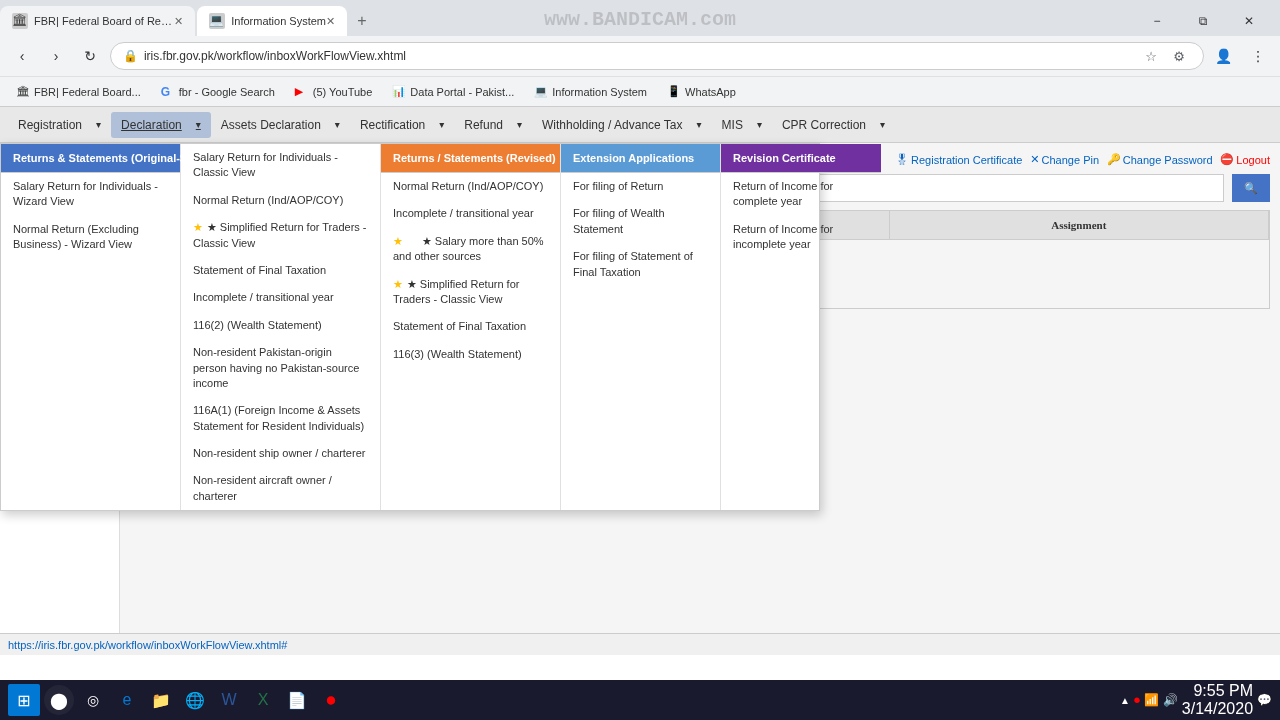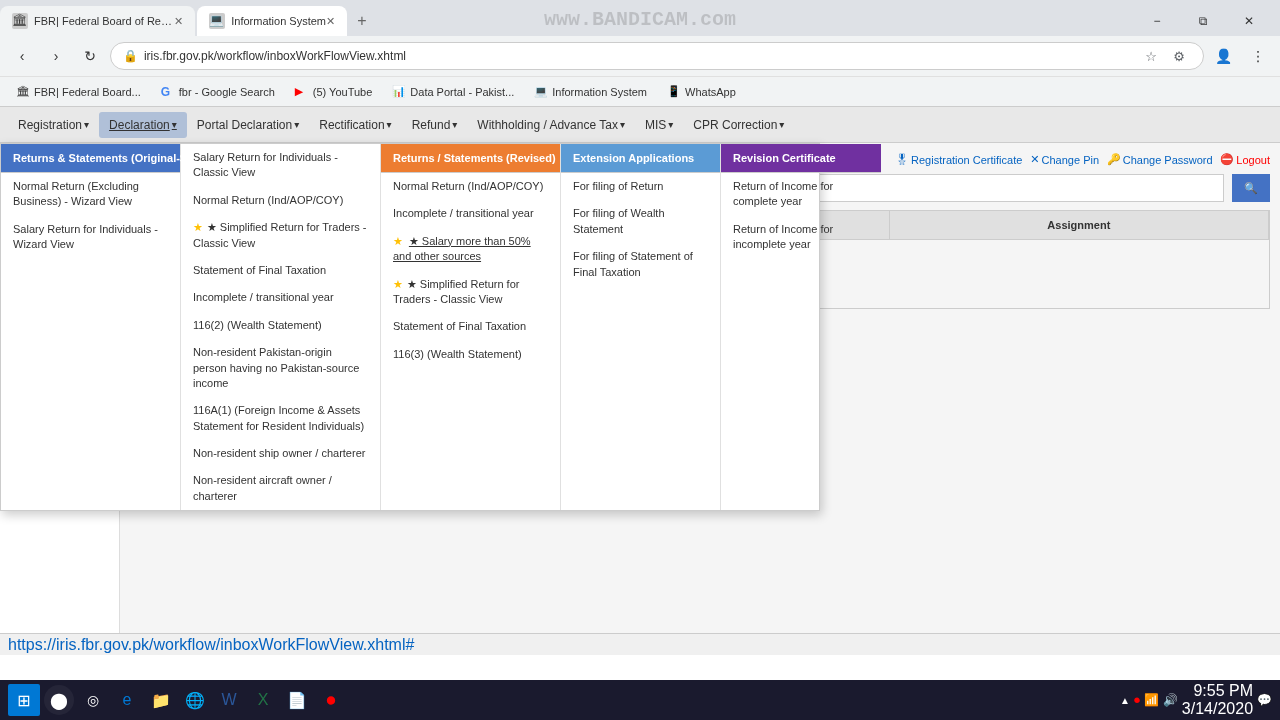--- a/index.html
+++ b/index.html
@@ -30,21 +30,21 @@
     .bookmark-favicon { width: 14px; height: 14px; margin-right: 4px; display: inline-block; }
 
     
     .watermark { position: fixed; top: 8px; left: 50%; transform: translateX(-50%); z-index: 9999; font-size: 20px; font-weight: bold; color: rgba(0,0,0,0.15); pointer-events: none; font-family: Liberation Mono, monospace; }
 
     
     .app-area { background: #f0f0f0; }
 
     
     .menu-bar { background: #e8e8e8; display: flex; align-items: center; padding: 0 8px; height: 36px; border-bottom: 1px solid #ccc; position: relative; z-index: 100; }
-    .menu-item { padding: 6px 10px; cursor: pointer; font-size: 12px; color: #333; border-radius: 3px; display: flex; align-items: center; gap: 2px; }
+    .menu-item { padding: 6px 10px; cursor: pointer; font-size: 12px; color: #333; border-radius: 3px; display: flex; align-items: center; gap: 14px; }
     .menu-item:hover, .menu-item.active { background: #d0d0d0; text-decoration: underline; }
     .menu-arrow { font-size: 10px; }
 
     
     .dropdown-overlay { position: absolute; top: 36px; left: 0; width: 820px; background: #fff; border: 1px solid #ccc; box-shadow: 2px 4px 10px rgba(0,0,0,0.2); display: flex; z-index: 200; }
     .dropdown-col { border-right: 1px solid #e0e0e0; min-width: 140px; }
     .dropdown-col:last-child { border-right: none; }
     .col-header { padding: 8px 12px; font-size: 11px; font-weight: bold; color: #333; background: #e8e8e8; border-bottom: 1px solid #ccc; white-space: nowrap; }
     .col-header.blue { background: #4472c4; color: #fff; }
     .col-header.orange { background: #ed7d31; color: #fff; }
@@ -68,35 +68,35 @@
     
     .main-content { flex: 1; background: #f5f5f5; padding: 10px; }
     .main-header { display: flex; align-items: center; justify-content: flex-end; margin-bottom: 8px; font-size: 11px; gap: 8px; }
     .user-info { color: #333; font-size: 11px; }
     .action-links { display: flex; gap: 8px; font-size: 11px; }
     .action-link { color: #0563c1; cursor: pointer; text-decoration: none; display: flex; align-items: center; gap: 2px; }
     .search-row { display: flex; gap: 8px; margin-bottom: 8px; }
     .search-input { flex: 1; height: 28px; border: 1px solid #ccc; padding: 0 8px; font-size: 11px; }
     .search-btn { padding: 4px 12px; background: #4472c4; color: #fff; border: none; cursor: pointer; font-size: 11px; }
     .table-header { display: grid; grid-template-columns: 1fr 1fr 1fr; background: #e0e0e0; border: 1px solid #ccc; }
-    .table-th { padding: 8px 12px; font-size: 11px; font-weight: bold; color: #333; border-right: 1px solid #ccc; text-align: center; }
+    .table-th { padding: 8px 12px; font-size: 11px; font-weight: bold; color: #333; border-right: 1px solid #ccc; text-align: center; font-family: Liberation Serif, serif; }
     .table-body { border: 1px solid #ccc; border-top: none; padding: 8px; font-size: 11px; color: #666; }
     .no-records { text-align: center; padding: 20px; color: #666; }
 
     
     .taskbar { position: fixed; bottom: 0; left: 0; right: 0; height: 40px; background: #1a1a2e; display: flex; align-items: center; padding: 0 8px; gap: 4px; z-index: 1000; }
     .taskbar-start { width: 32px; height: 32px; background: #0078d4; display: flex; align-items: center; justify-content: center; cursor: pointer; border-radius: 2px; }
     .taskbar-icon { width: 30px; height: 30px; display: flex; align-items: center; justify-content: center; cursor: pointer; font-size: 16px; border-radius: 4px; }
     .taskbar-spacer { flex: 1; }
     .taskbar-time { text-align: right; }
     .taskbar-time div { font-size: 16px; color: #fff; }
     .system-tray { display: flex; align-items: center; gap: 4px; color: #fff; }
 
     
-    .status-bar { background: #f0f0f0; border-top: 1px solid #ccc; padding: 2px 8px; font-size: 16px; color: #0563c1; height: 22px; display: flex; align-items: center; }
+    .status-bar { background: #f0f0f0; border-top: 1px solid #ccc; padding: 2px 8px; font-size: 11px; color: #0563c1; height: 22px; display: flex; align-items: center; }
   </style>
 </head>
 <body>
 
 <div class="browser-chrome">
 
   <div class="tab-bar">
     <div class="tab">
       <span class="tab-favicon">🏛</span>
       <span class="tab-text">FBR| Federal Board of Revenue ...</span>
@@ -166,21 +166,21 @@
   <div class="menu-bar" style="position:relative;">
     <div class="menu-item">
       <span>Registration</span>
       <span class="menu-arrow">▾</span>
     </div>
     <div class="menu-item active" style="background:#b0c0d8;">
       <span>Declaration</span>
       <span class="menu-arrow">▾</span>
     </div>
     <div class="menu-item">
-      <span>Portal Declaration</span>
+      <span>Assets Declaration</span>
       <span class="menu-arrow">▾</span>
     </div>
     <div class="menu-item">
       <span>Rectification</span>
       <span class="menu-arrow">▾</span>
     </div>
     <div class="menu-item">
       <span>Refund</span>
       <span class="menu-arrow">▾</span>
     </div>
@@ -194,22 +194,22 @@
     </div>
     <div class="menu-item">
       <span>CPR Correction</span>
       <span class="menu-arrow">▾</span>
     </div>
 
     <div class="dropdown-overlay">
 
       <div class="dropdown-col" style="min-width:180px;">
         <div class="col-header blue">Returns &amp; Statements (Original-Simplified)</div>
+        <div class="col-item">Salary Return for Individuals - Wizard View</div>
         <div class="col-item">Normal Return (Excluding Business) - Wizard View</div>
-        <div class="col-item">Salary Return for Individuals - Wizard View</div>
       </div>
 
       <div class="dropdown-col" style="min-width:200px;">
         <div class="col-item">Salary Return for Individuals - Classic View</div>
         <div class="col-item">Normal Return (Ind/AOP/COY)</div>
         <div class="col-item">
           <span class="star">★</span><span style="margin-left:2px;">★ Simplified Return for Traders - Classic View</span>
         </div>
         <div class="col-item">Statement of Final Taxation</div>
         <div class="col-item">Incomplete / transitional year</div>
@@ -218,21 +218,21 @@
         <div class="col-item">116A(1) (Foreign Income &amp; Assets Statement for Resident Individuals)</div>
         <div class="col-item">Non-resident ship owner / charterer</div>
         <div class="col-item">Non-resident aircraft owner / charterer</div>
       </div>
 
       <div class="dropdown-col" style="min-width:180px;">
         <div class="col-header orange">Returns / Statements (Revised)</div>
         <div class="col-item">Normal Return (Ind/AOP/COY)</div>
         <div class="col-item">Incomplete / transitional year</div>
         <div class="col-item">
-          <span class="star">★</span><span style="margin-left:4px;text-decoration:underline;">★ Salary more than 50% and other sources</span>
+          <span class="star">★</span><span style="margin-left:17px;">★ Salary more than 50% and other sources</span>
         </div>
         <div class="col-item">
           <span class="star">★</span><span style="margin-left:2px;">★ Simplified Return for Traders - Classic View</span>
         </div>
         <div class="col-item">Statement of Final Taxation</div>
         <div class="col-item">116(3) (Wealth Statement)</div>
       </div>
 
       <div class="dropdown-col" style="min-width:160px;">
         <div class="col-header teal">Extension Applications</div>

